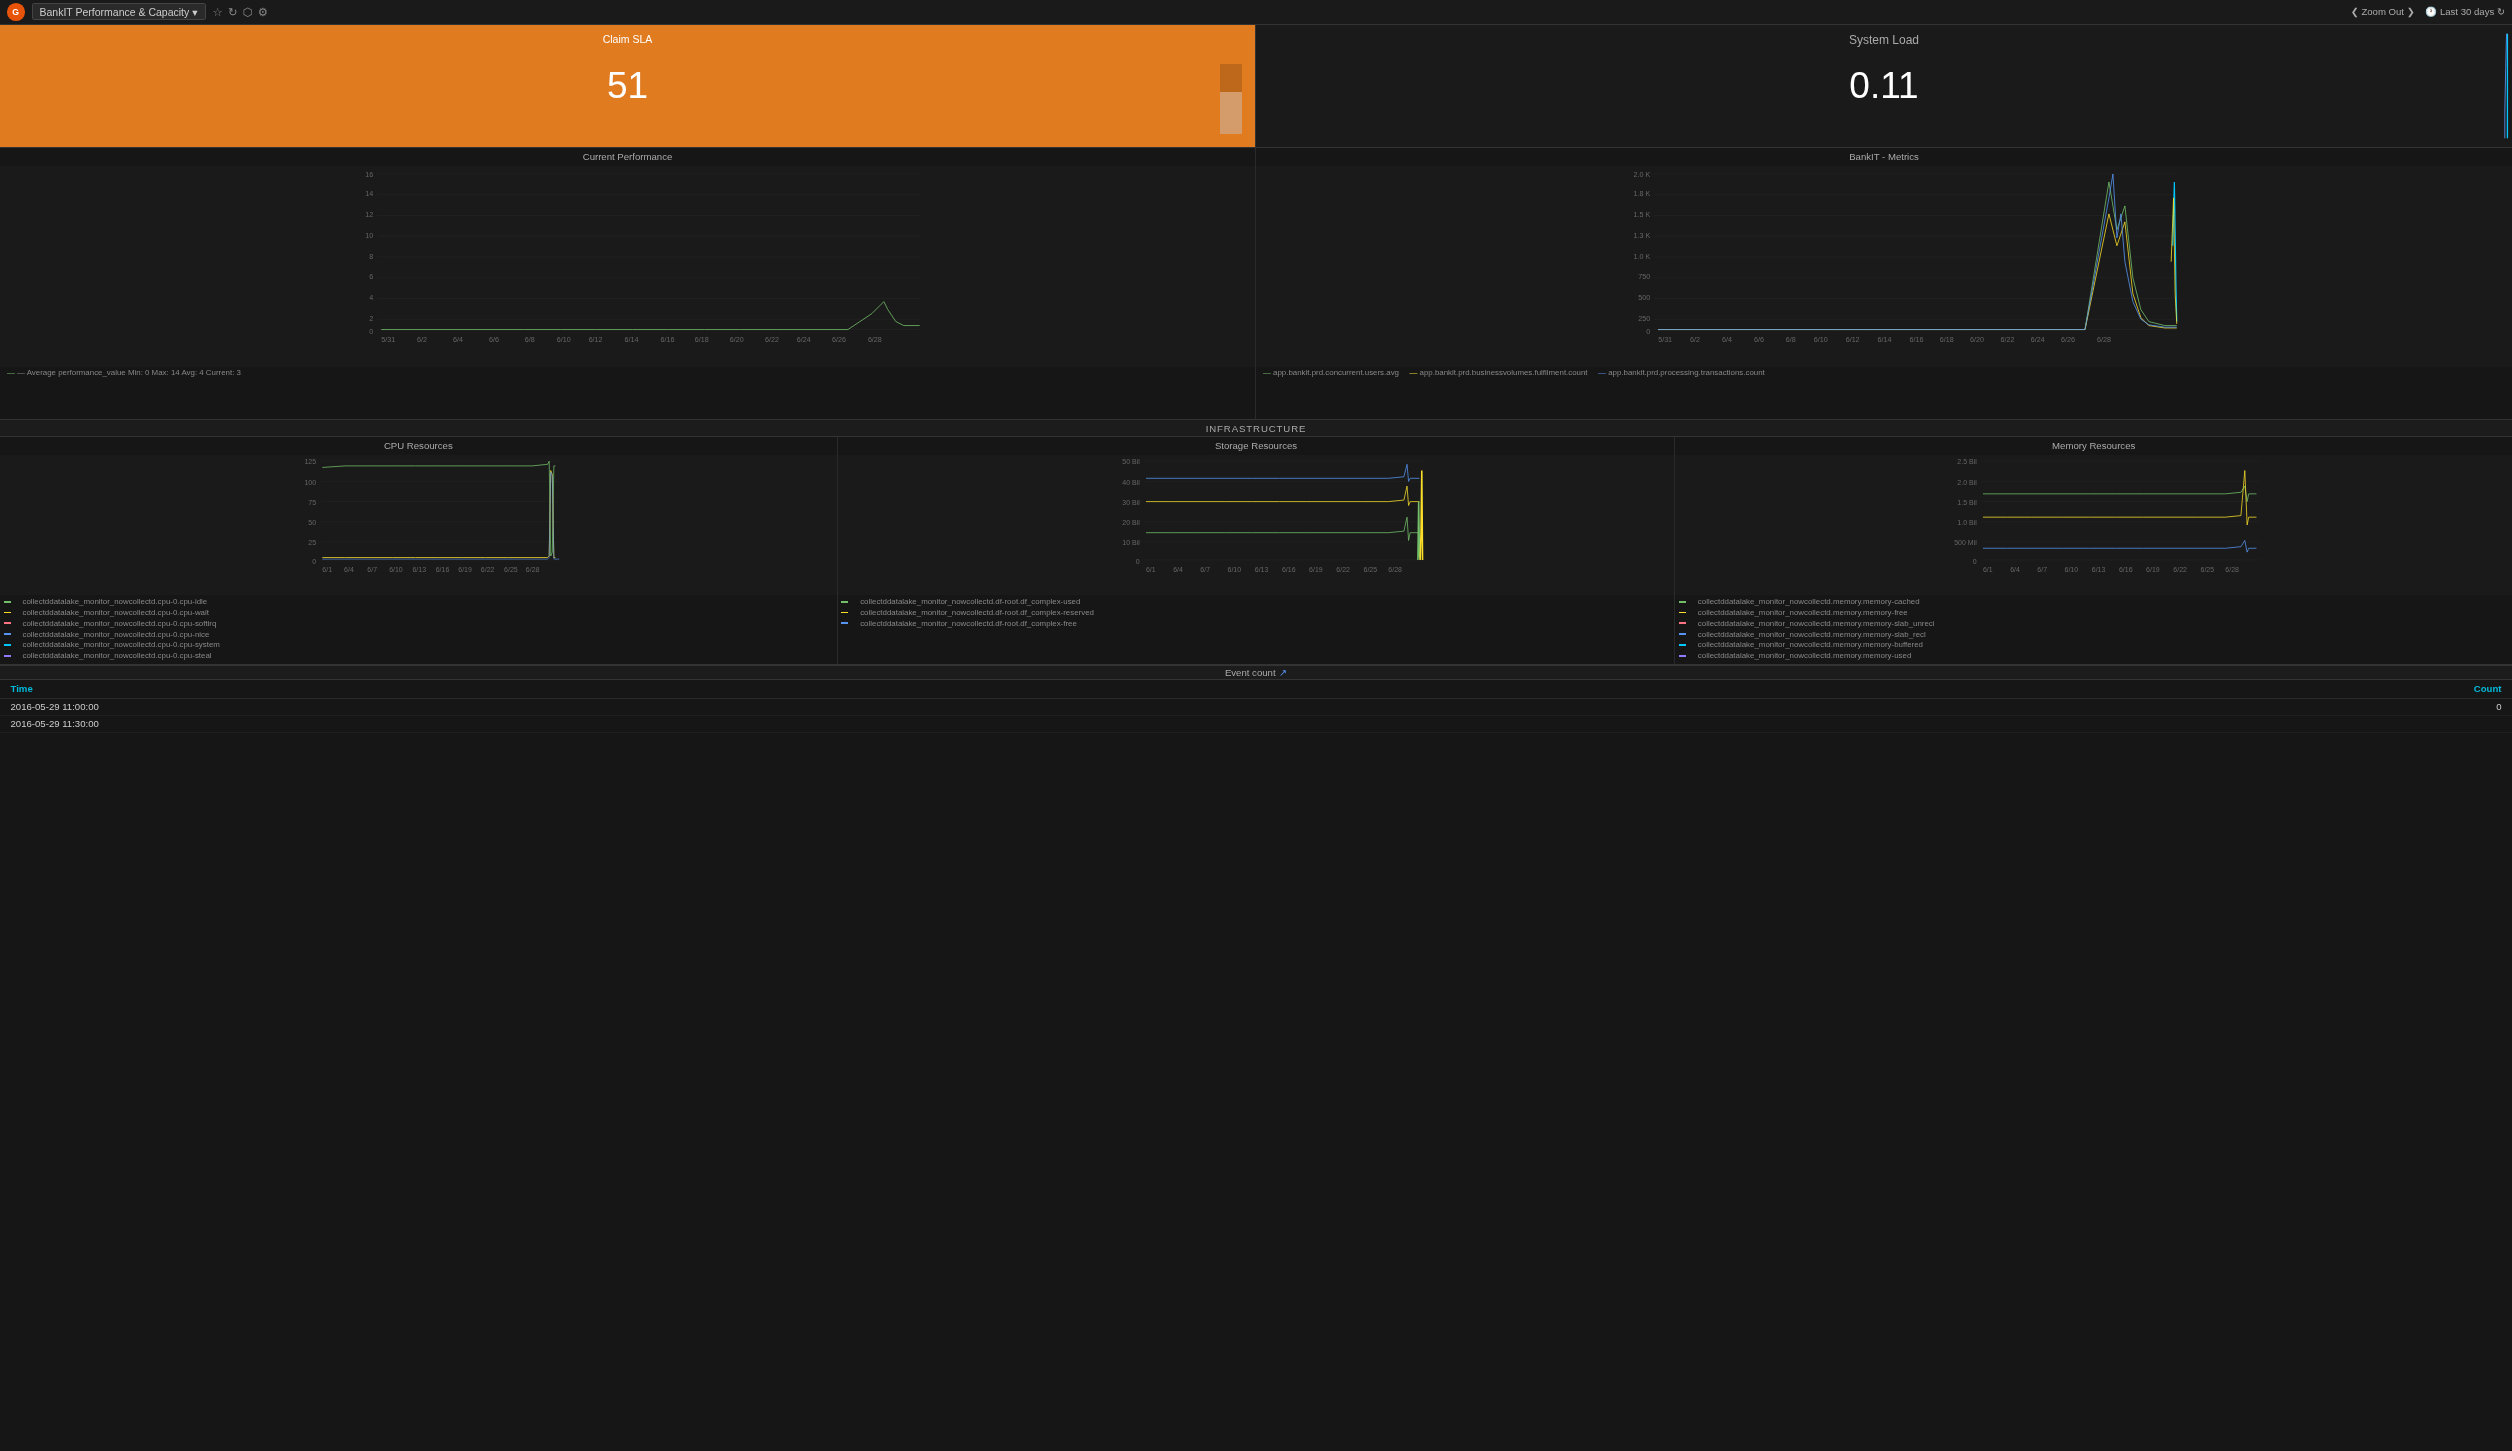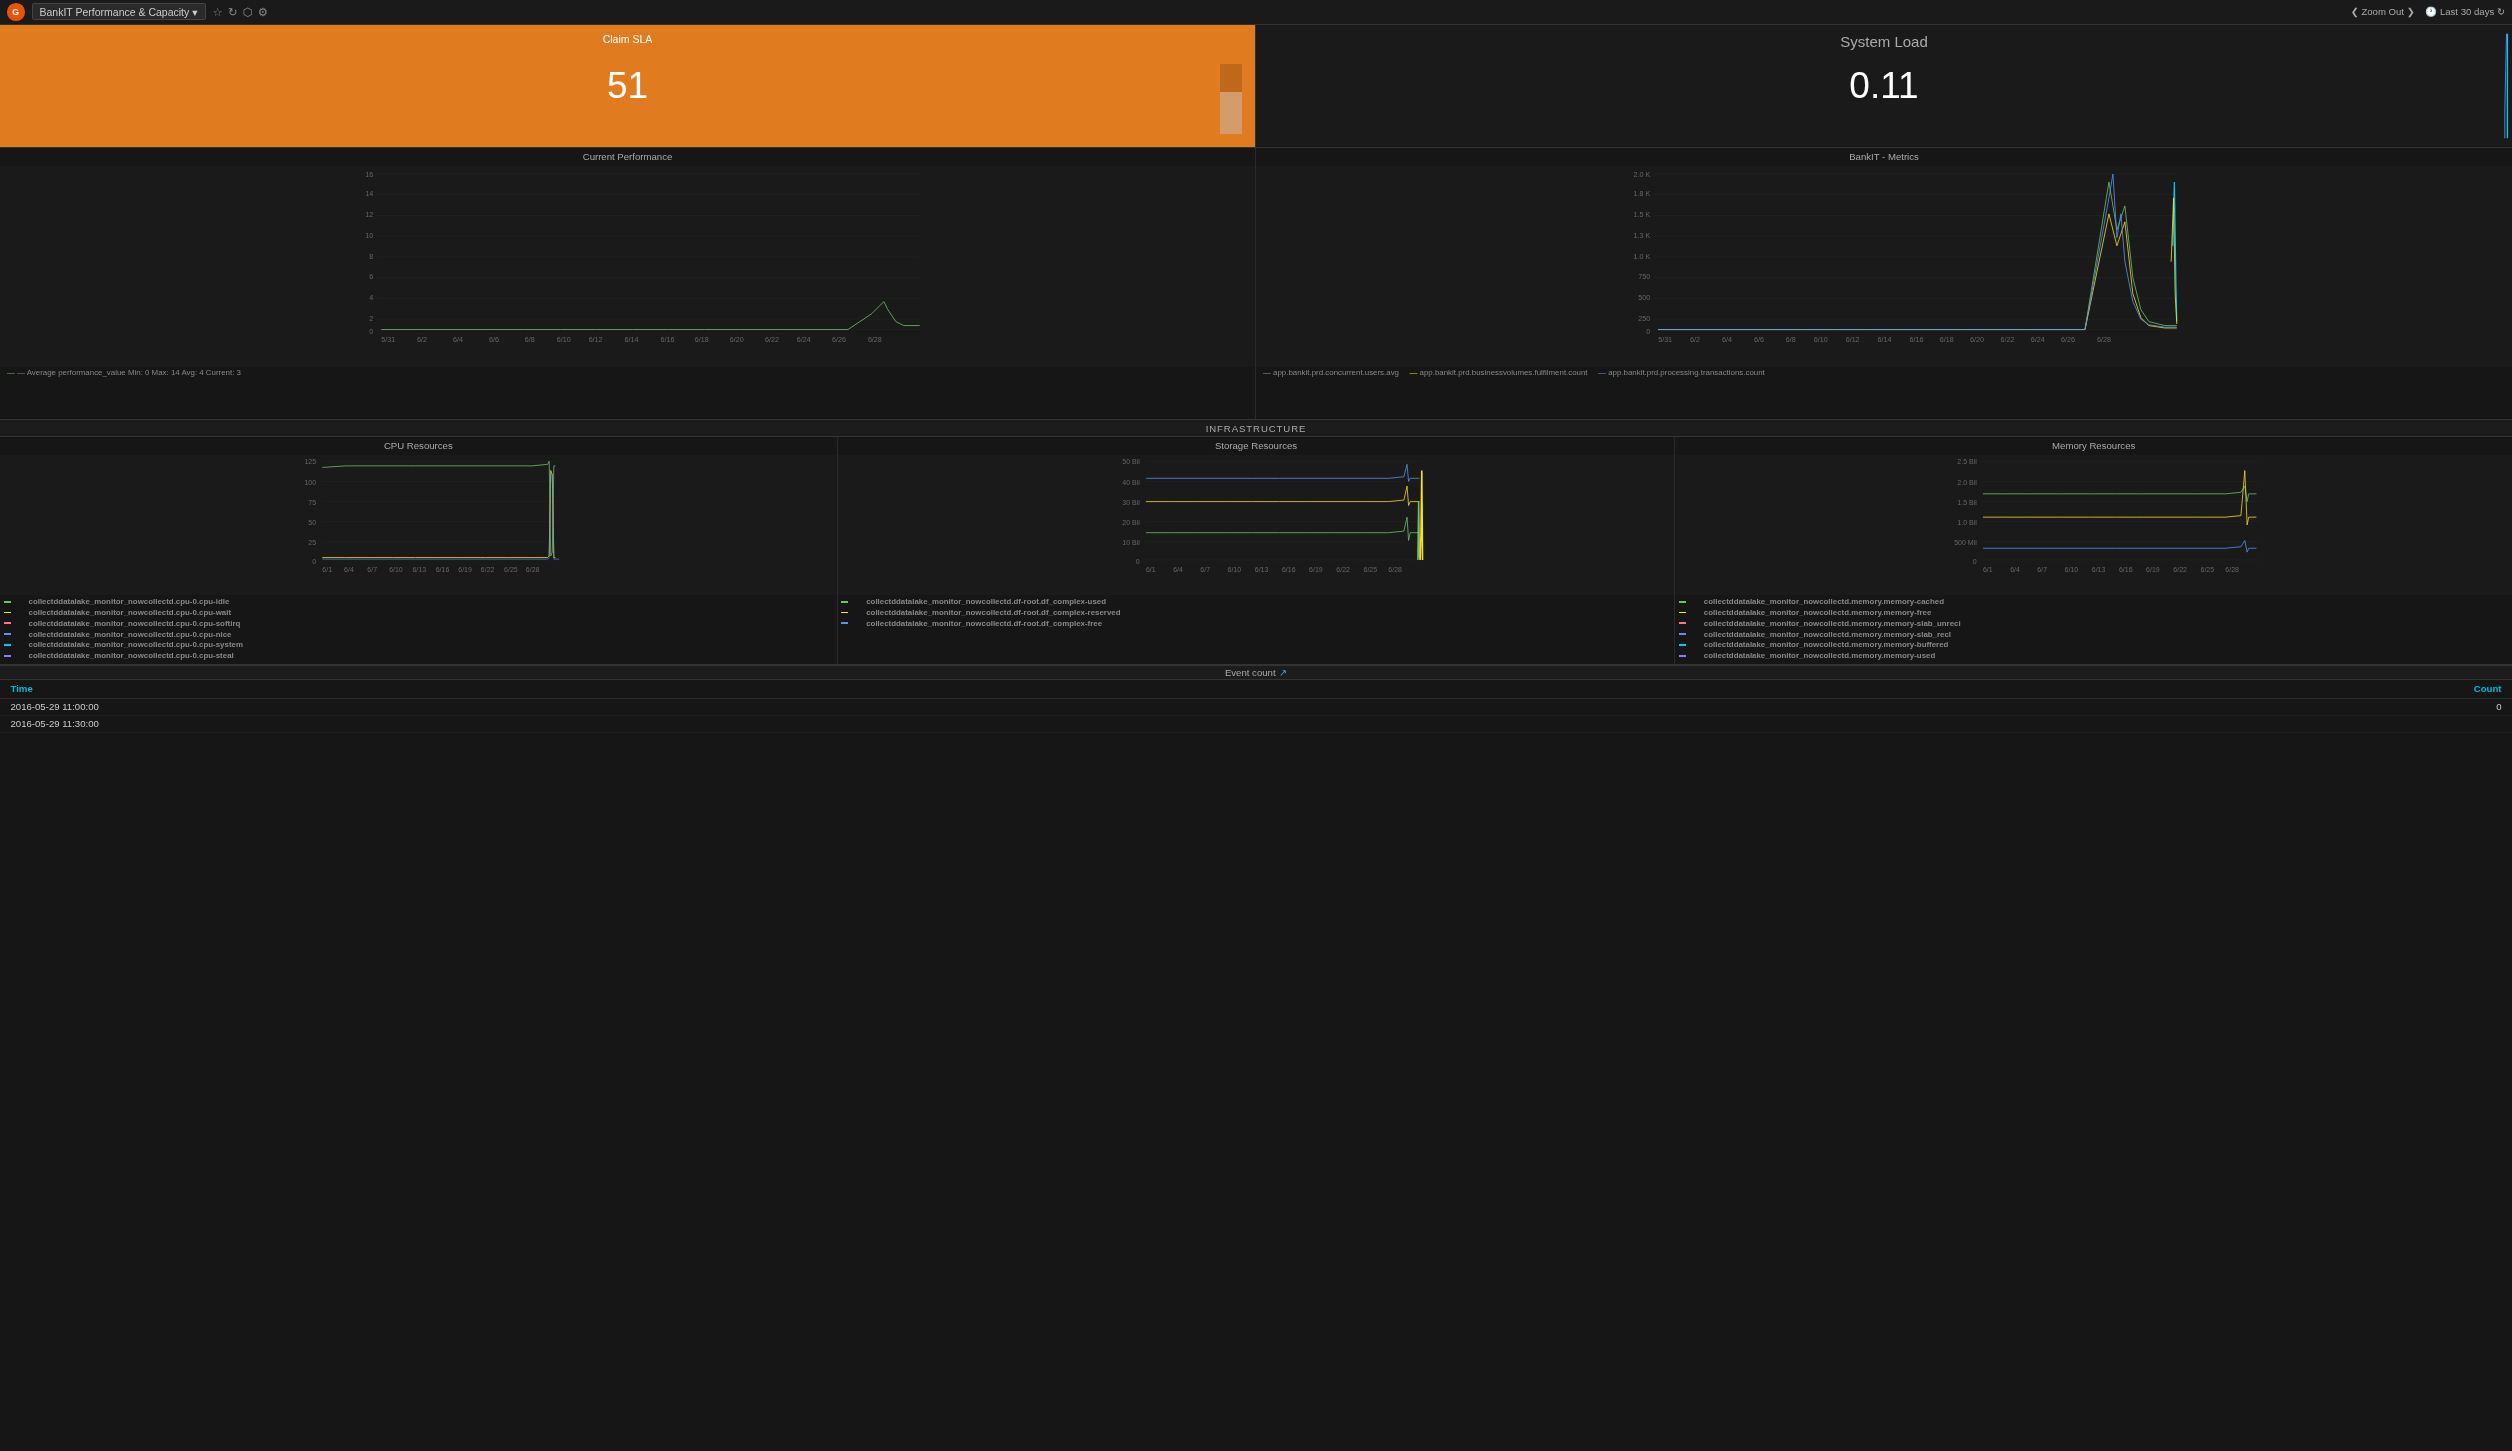--- a/index.html
+++ b/index.html
@@ -112,21 +112,21 @@
     }
     .system-load-panel {
       flex: 1;
       display: flex;
       flex-direction: column;
       align-items: center;
       justify-content: center;
       position: relative;
     }
     .system-load-label {
-      font-size: 15px;
+      font-size: 12px;
       color: #aaa;
       position: absolute;
       top: 8.7px;
       left: 50%;
       transform: translateX(-50%);
       white-space: nowrap;
     }
     .system-load-value {
       font-size: 37px;
       color: #fff;
@@ -180,23 +180,22 @@
     .infra-panel {
       flex: 1;
       border-right: 0.9px solid #2a2a2a;
       padding: 3.5px 0 0 0;
       overflow: hidden;
     }
     .infra-panel:last-child { border-right: none; }
     .legend-item {
       display: flex;
       align-items: center;
-      gap: 18px;
+      gap: 12px;
       padding: 0.9px 0;
-      font-weight: bold;
     }
     .legend-dot {
       width: 7px; height: 1.7px;
       display: inline-block;
     }
     .legend-text {
       font-size: 7.9px;
       color: #888;
     }
 

